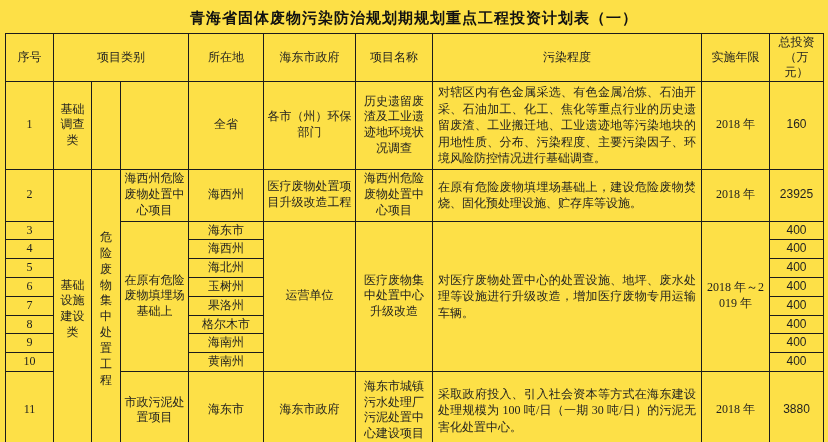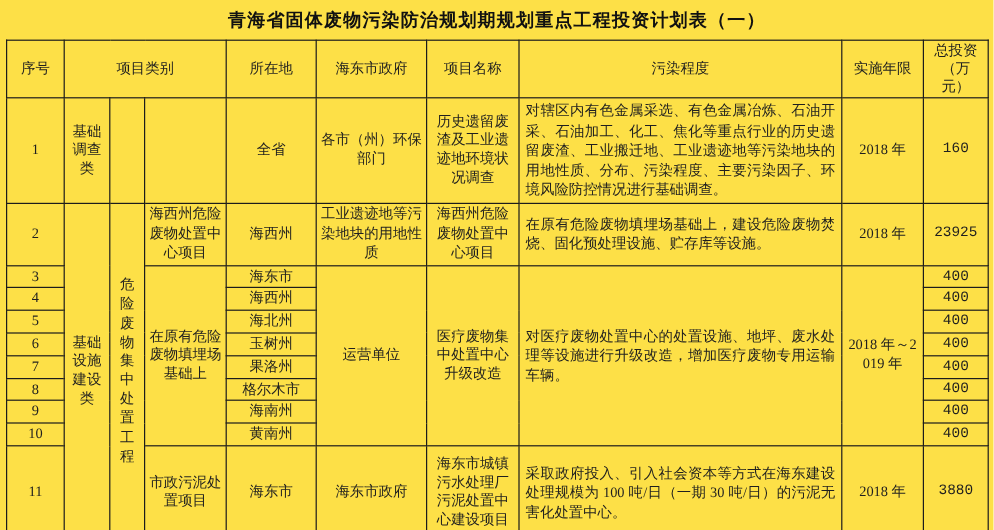--- a/index.html
+++ b/index.html
@@ -25,21 +25,21 @@
   .invest-table thead th { height:30px; }
   th.inv-head { white-space:pre-line; line-height:1.25; }
   tr.h-r1 { height:85px; }
   tr.h-r2 { height:52px; }
   tr.h-sm { height:17px; }
   tr.h-r11 { height:78px; }
   td.content-cell {
     text-align:justify; text-align-last:left; line-height:16.5px;
     padding:2px 5px;
   }
-  td.num-cell { font-family:Liberation Mono, monospace; }
+  td.num-cell { font-family:Liberation Sans, sans-serif; }
 </style>
 </head>
 <body>
 
 <div class="sheet">
   <div class="doc-title">青海省固体废物污染防治规划期规划重点工程投资计划表（一）</div>
 
   <table class="invest-table">
     <colgroup>
       <col style="width:48px">
@@ -81,21 +81,21 @@
         <td>2018 年</td>
         <td class="num-cell">160</td>
       </tr>
 
       <tr class="h-r2">
         <td>2</td>
         <td rowspan="10">基础设施建设类</td>
         <td rowspan="10">危险废物集中处置工程</td>
         <td>海西州危险废物处置中心项目</td>
         <td>海西州</td>
-        <td>工业遗迹地等污染地块的用地性质</td>
+        <td>医疗废物处置项目升级改造工程</td>
         <td>海西州危险废物处置中心项目</td>
         <td class="content-cell">在原有危险废物填埋场基础上，建设危险废物焚烧、固化预处理设施、贮存库等设施。</td>
         <td>2018 年</td>
         <td class="num-cell">23925</td>
       </tr>
 
       <tr class="h-sm">
         <td>3</td>
         <td rowspan="8">在原有危险废物填埋场基础上</td>
         <td>海东市</td>

